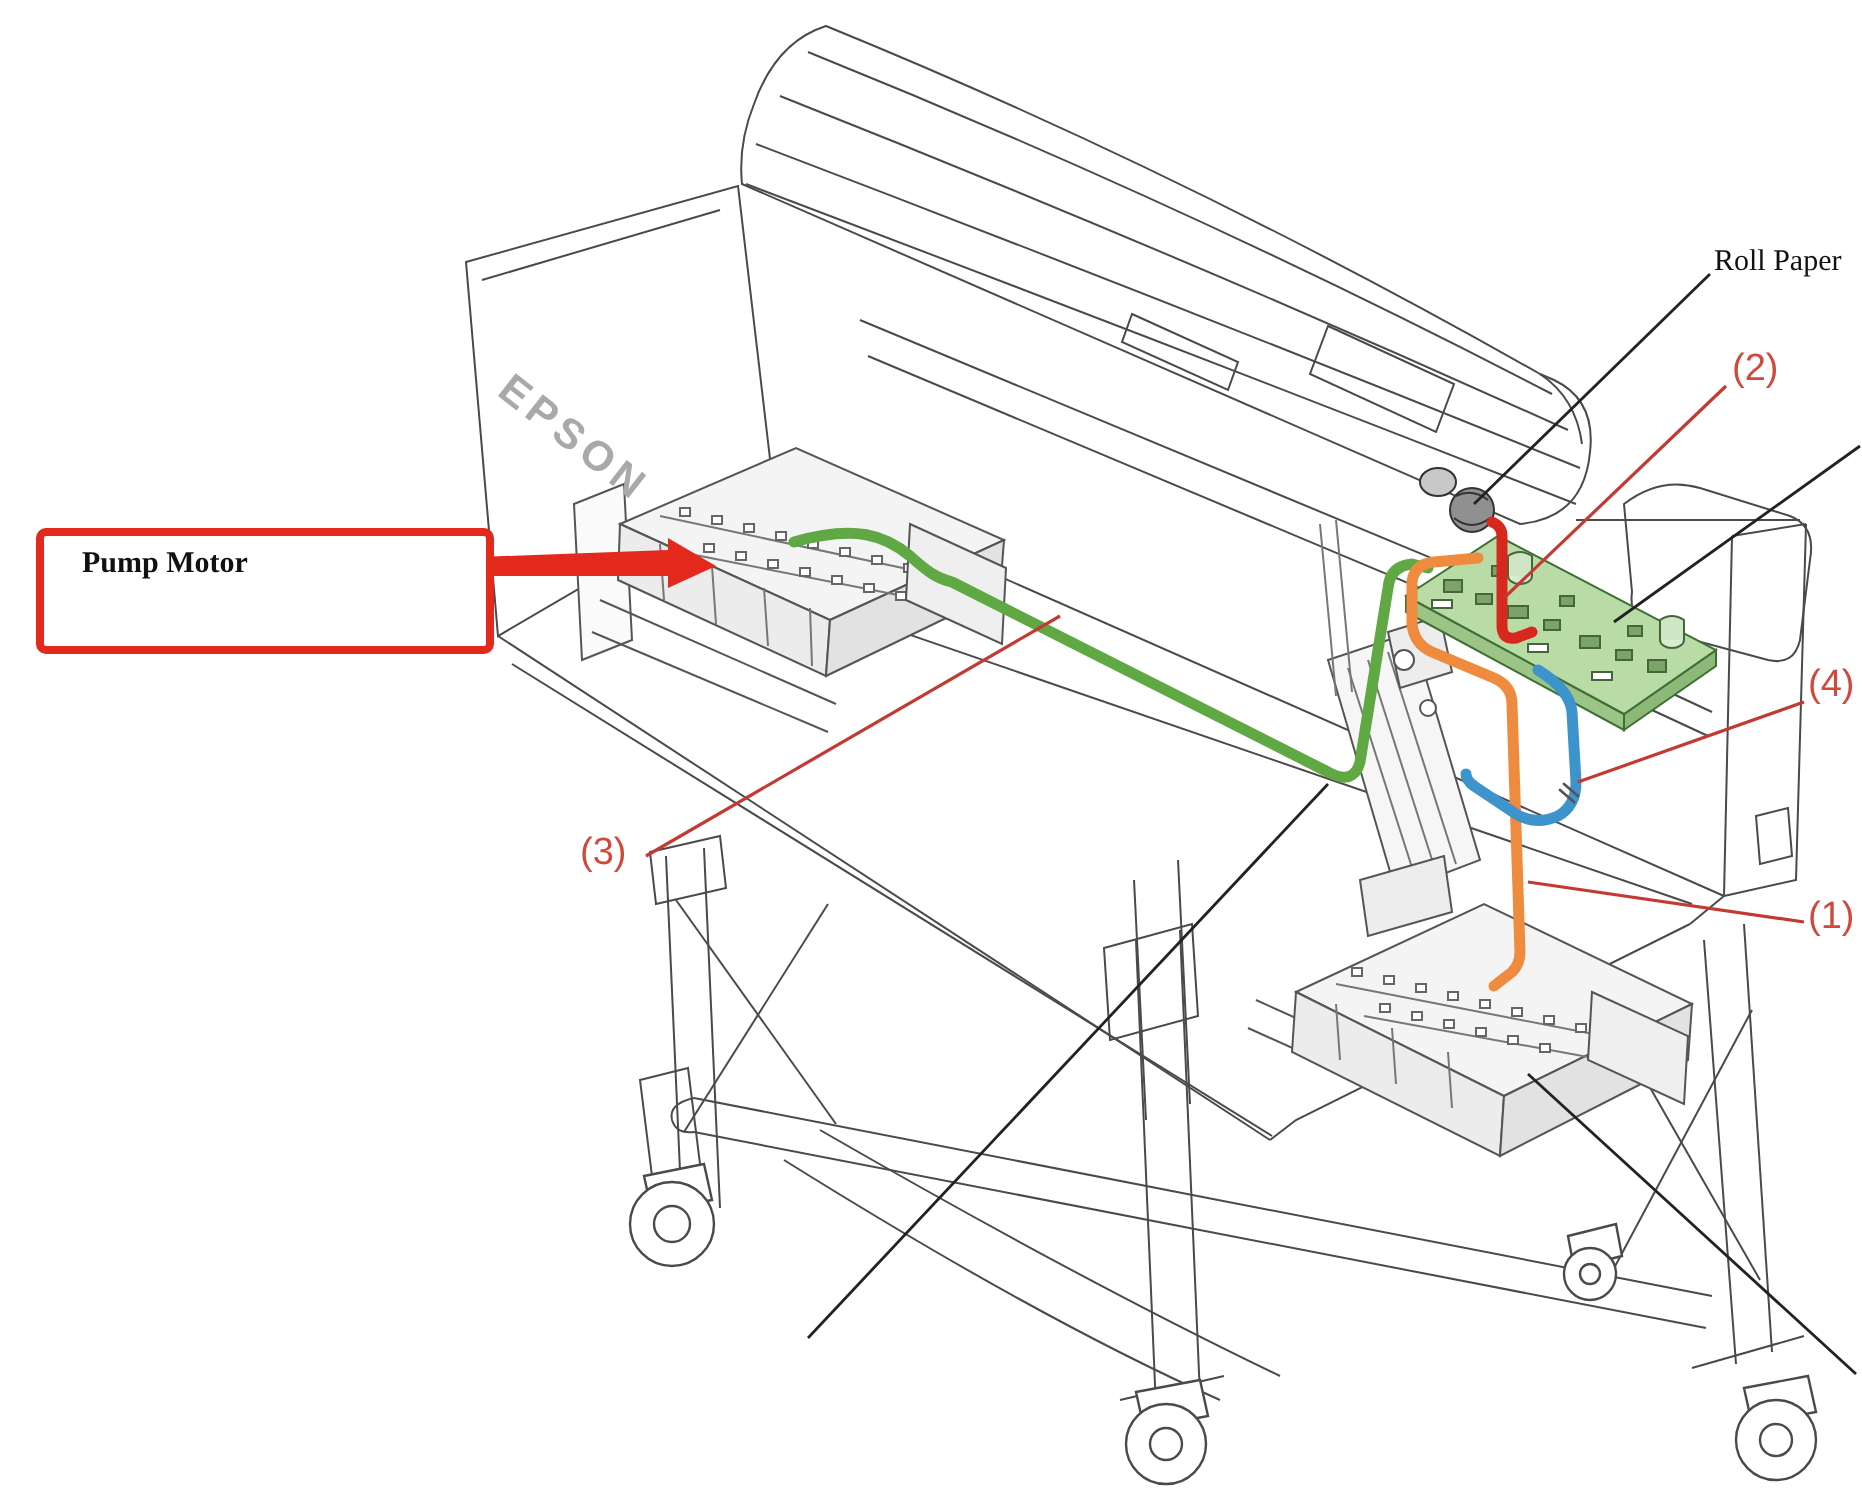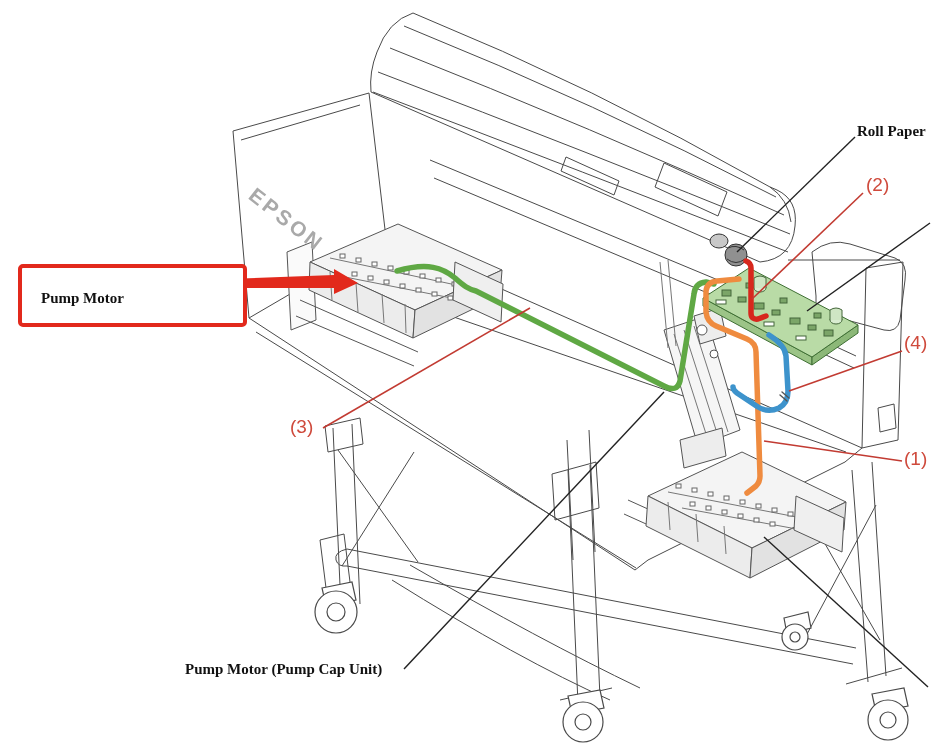--- a/index.html
+++ b/index.html
@@ -3,34 +3,34 @@
 <meta charset="utf-8">
 <style>
   html,body{margin:0;padding:0;background:#ffffff;}
   #canvas{
     position:relative;width:931px;height:747px;background:#ffffff;overflow:hidden;
     font-family:"Liberation Serif",serif;
   }
   svg{position:absolute;left:0;top:0;}
   .lbl{
     position:absolute;color:#111;font-family:"Liberation Serif",serif;
-    font-weight:bold;font-size:15px;line-height:17px;white-space:nowrap;
+    font-weight:normal;font-size:15px;line-height:17px;white-space:nowrap;
   }
   .ref{
     position:absolute;color:#cf4a3c;font-family:"Liberation Sans",sans-serif;
     font-weight:400;font-size:19px;white-space:nowrap;
   }
   .callout-box{
     position:absolute;left:18px;top:264px;width:202px;height:50px;
     border:4px solid #e2291c;border-radius:5px;background:#ffffff;
     padding:5px 0 0 19px;box-sizing:content-box;
   }
   .callout-box .lbl-line{
     color:#111;font-family:"Liberation Serif",serif;font-weight:bold;
-    font-size:15px;line-height:18px;white-space:nowrap;margin-top:16px;
+    font-size:15px;line-height:18px;white-space:nowrap;
   }
   .brand{
     position:absolute;left:259px;top:183px;color:#a9a9a9;
     font-family:"Liberation Sans",sans-serif;font-weight:bold;font-size:21px;
     letter-spacing:3px;transform:rotate(38deg);transform-origin:left top;
   }
 </style>
 </head>
 <body>
 
@@ -259,17 +259,16 @@
   <div class="lbl" style="left:857px;top:123px;">Roll Paper</div>
 
   <div class="ref" style="left:866px;top:174px;">(2)</div>
 
   <div class="ref" style="left:904px;top:332px;">(4)</div>
 
   <div class="ref" style="left:904px;top:448px;">(1)</div>
 
   <div class="ref" style="left:290px;top:416px;">(3)</div>
 
-  <div class="lbl" style="left:185px;top:661px;">Pump Motor (Pump Cap Unit)</div>
 
   <div class="brand">EPSON</div>
 
 </div>
 
 </body></html>

